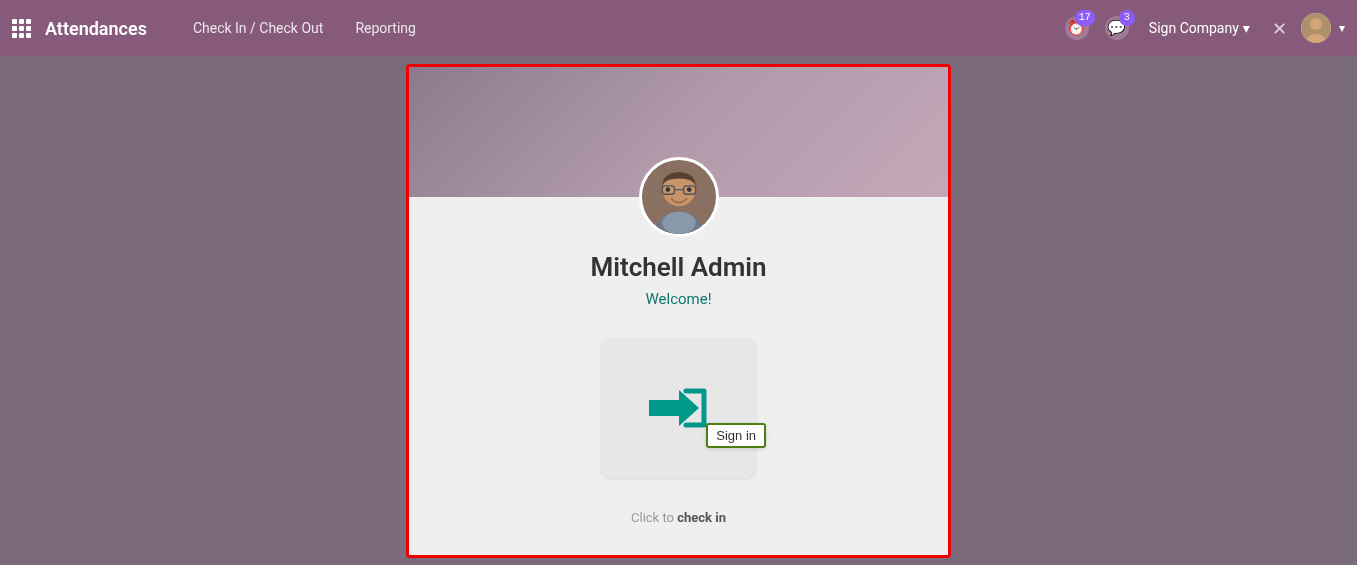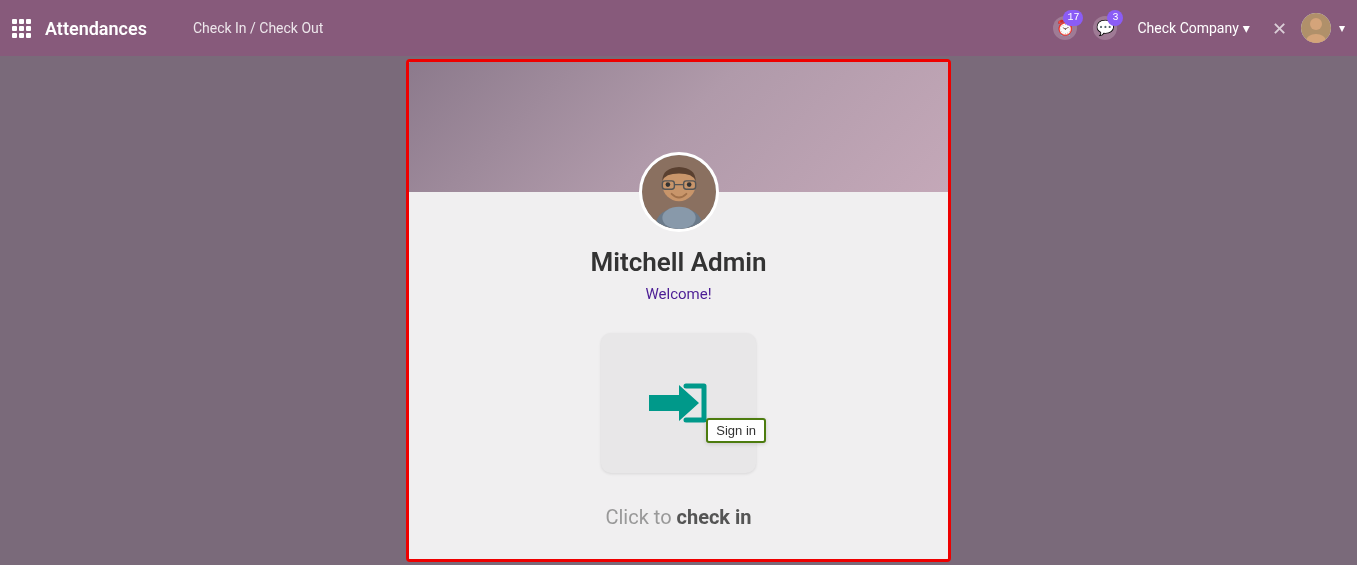--- a/index.html
+++ b/index.html
@@ -189,21 +189,21 @@
     .user-name {
       font-size: 26px;
       font-weight: 600;
       color: #333;
       margin-bottom: 8px;
       text-align: center;
     }
 
     .welcome-text {
       font-size: 15px;
-      color: #4c1d95;
+      color: #0f766e;
       margin-bottom: 30px;
       text-align: center;
     }
 
     
     .checkin-btn {
       width: 155px;
       height: 140px;
       background: #e8e7e8;
       border: none;
@@ -233,21 +233,21 @@
       border: 2px solid #4d7c0f;
       border-radius: 3px;
       padding: 3px 8px;
       font-size: 13px;
       color: #333;
       white-space: nowrap;
       box-shadow: 0 1px 4px rgba(0,0,0,0.15);
     }
 
     .check-in-label {
-      font-size: 20px;
+      font-size: 13px;
       color: #999;
       margin-top: 32px;
       text-align: center;
     }
 
     .check-in-label strong {
       color: #555;
       font-weight: 700;
     }
 
@@ -293,36 +293,37 @@
       <div class="grid-dot"></div>
         <div class="grid-dot"></div>
         <div class="grid-dot"></div>
     </div>
   </div>
 
   <div class="navbar-brand">Attendances</div>
 
   <div class="navbar-menu">
     <div class="navbar-menu-item">Check In / Check Out</div>
+    <div class="navbar-menu-item">Reporting</div>
   </div>
 
   <div class="navbar-right">
 
     <div class="navbar-icon-btn">
       <div class="icon-circle">⏰</div>
       <span class="navbar-badge">17</span>
     </div>
 
     <div class="navbar-icon-btn">
       <div class="icon-circle">💬</div>
       <span class="navbar-badge">3</span>
     </div>
 
     <div class="navbar-company">
-      <span>Check Company</span>
+      <span>Sign Company</span>
       <span>▾</span>
     </div>
 
     <div class="navbar-close-btn">✕</div>
 
     <div class="navbar-avatar">
       <svg viewBox="0 0 30 30" xmlns="http://www.w3.org/2000/svg">
         <circle cx="15" cy="15" r="15" fill="#b0906a"></circle>
         <circle cx="15" cy="11" r="6" fill="#d4a47a"></circle>
         <ellipse cx="15" cy="28" rx="10" ry="7" fill="#d4a47a"></ellipse>

